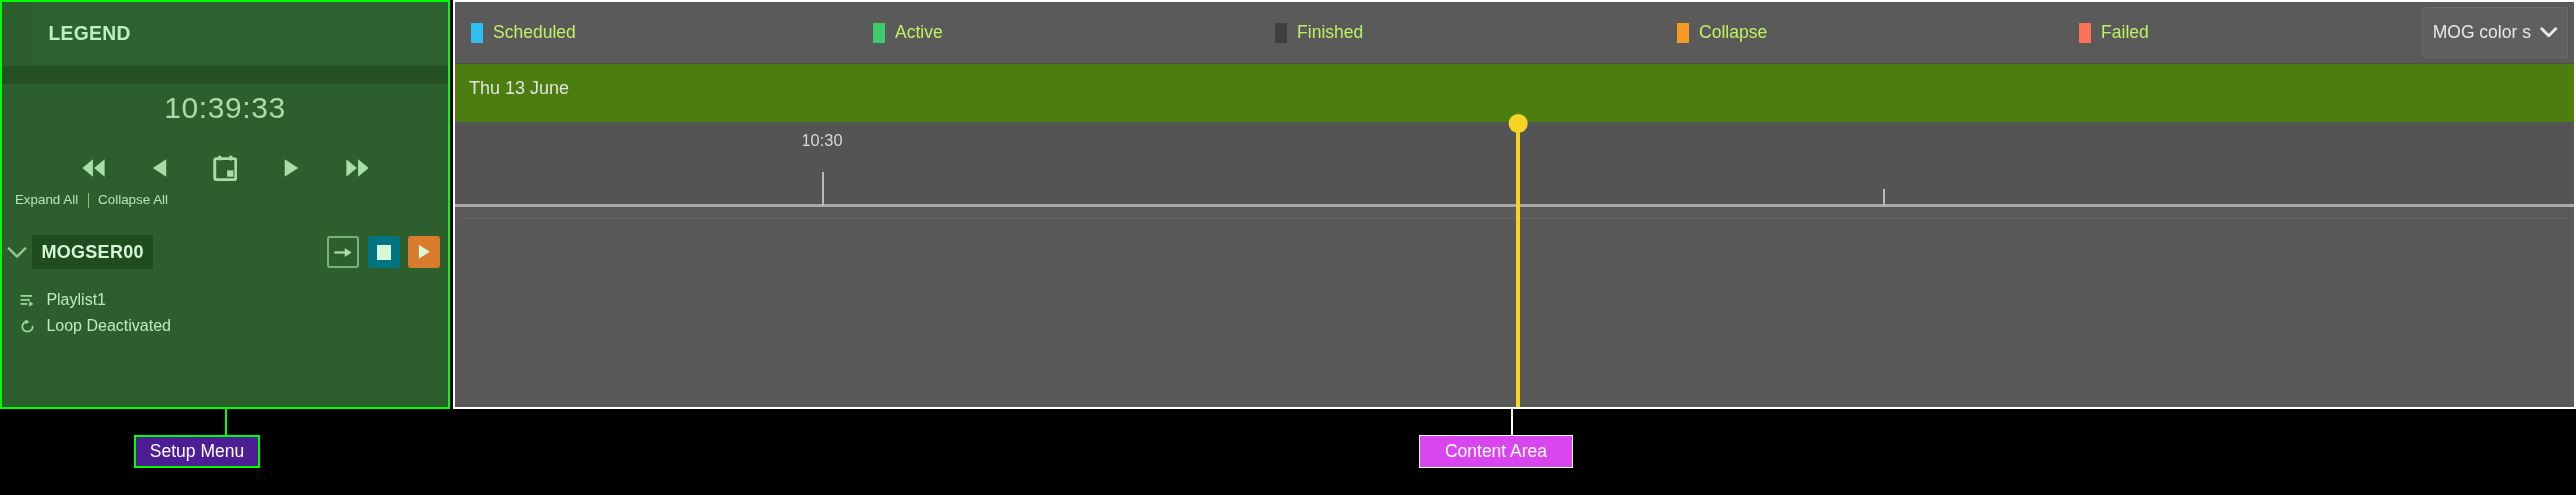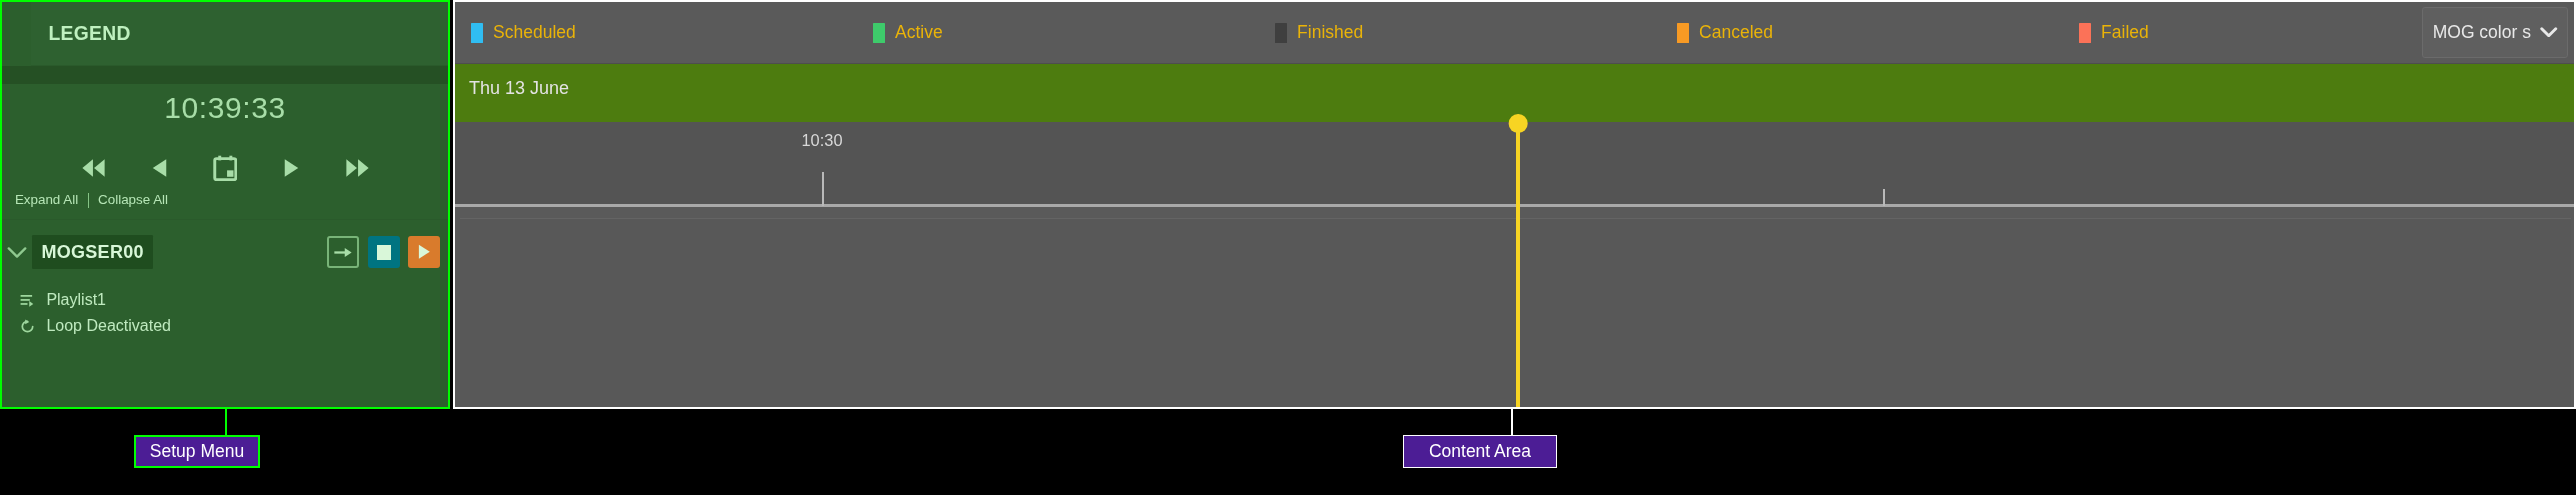--- a/index.html
+++ b/index.html
@@ -129,21 +129,21 @@
     display:flex;align-items:center;
   }
   .lgi{
     display:flex;align-items:center;gap:10px;
     width:402px;
     padding-left:16.4px;
     box-sizing:border-box;
     cursor:pointer;
   }
   .lgi .swatch{width:11.7px;height:20px;border-radius:0.6px;flex:none;}
-  .lgi .lbl{font-size:17.5px;color:#eab308;white-space:nowrap;}
+  .lgi .lbl{font-size:17.5px;color:#bef264;white-space:nowrap;}
   .mogsel{
     position:absolute;right:5.8px;top:4.7px;
     height:51px;min-width:136px;
     background:#5f5f5f;
     border:0.6px solid #6b6b6b;
     border-radius:2.9px;
     display:flex;align-items:center;gap:9.4px;
     padding:0 9.4px;
     box-sizing:border-box;cursor:pointer;
   }
@@ -203,21 +203,21 @@
     display:flex;align-items:center;justify-content:center;
     box-sizing:border-box;
     white-space:nowrap;
   }
   .callout.green .stem{background:#00ff00;}
   .callout.green .box{
     background:#4c1d95;border:2.3px solid #00ff00;color:#ffffff;
   }
   .callout.white .stem{background:#ffffff;}
   .callout.white .box{
-    background:#4c1d95;border:1.8px solid #ffffff;color:#ffffff;
+    background:#d946ef;border:1.8px solid #ffffff;color:#ffffff;margin-left:16px;
   }
   .callout .box span{font-size:17.5px;line-height:1;}
   .cal-setup{left:0;top:409px;}
   .cal-content{left:0;top:409px;}
 </style>
 </head>
 <body>
 
 <div class="app">
 
@@ -337,21 +337,21 @@
           <div class="lgi">
             <span class="swatch" style="background: rgb(62, 203, 107);"></span>
             <span class="lbl">Active</span>
           </div>
           <div class="lgi">
             <span class="swatch" style="background: rgb(63, 63, 63);"></span>
             <span class="lbl">Finished</span>
           </div>
           <div class="lgi">
             <span class="swatch" style="background: rgb(247, 154, 36);"></span>
-            <span class="lbl">Canceled</span>
+            <span class="lbl">Collapse</span>
           </div>
           <div class="lgi">
             <span class="swatch" style="background: rgb(251, 114, 88);"></span>
             <span class="lbl">Failed</span>
           </div>
         </div>
       <div class="mogsel">
         <span class="mtxt">MOG color s</span>
         <span class="mchev">
           <svg width="17.5" height="10.5" viewBox="0 0 30 18" aria-hidden="true">

